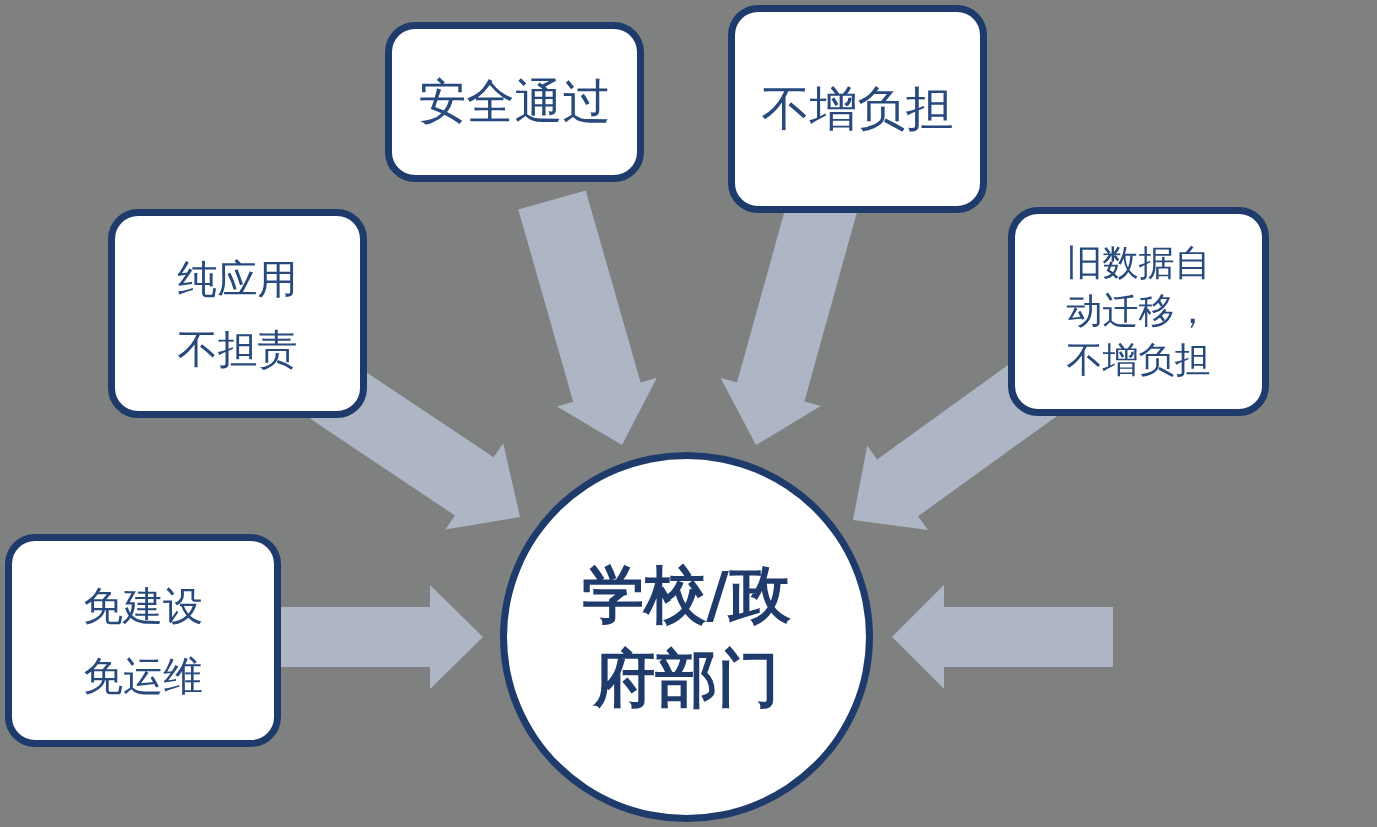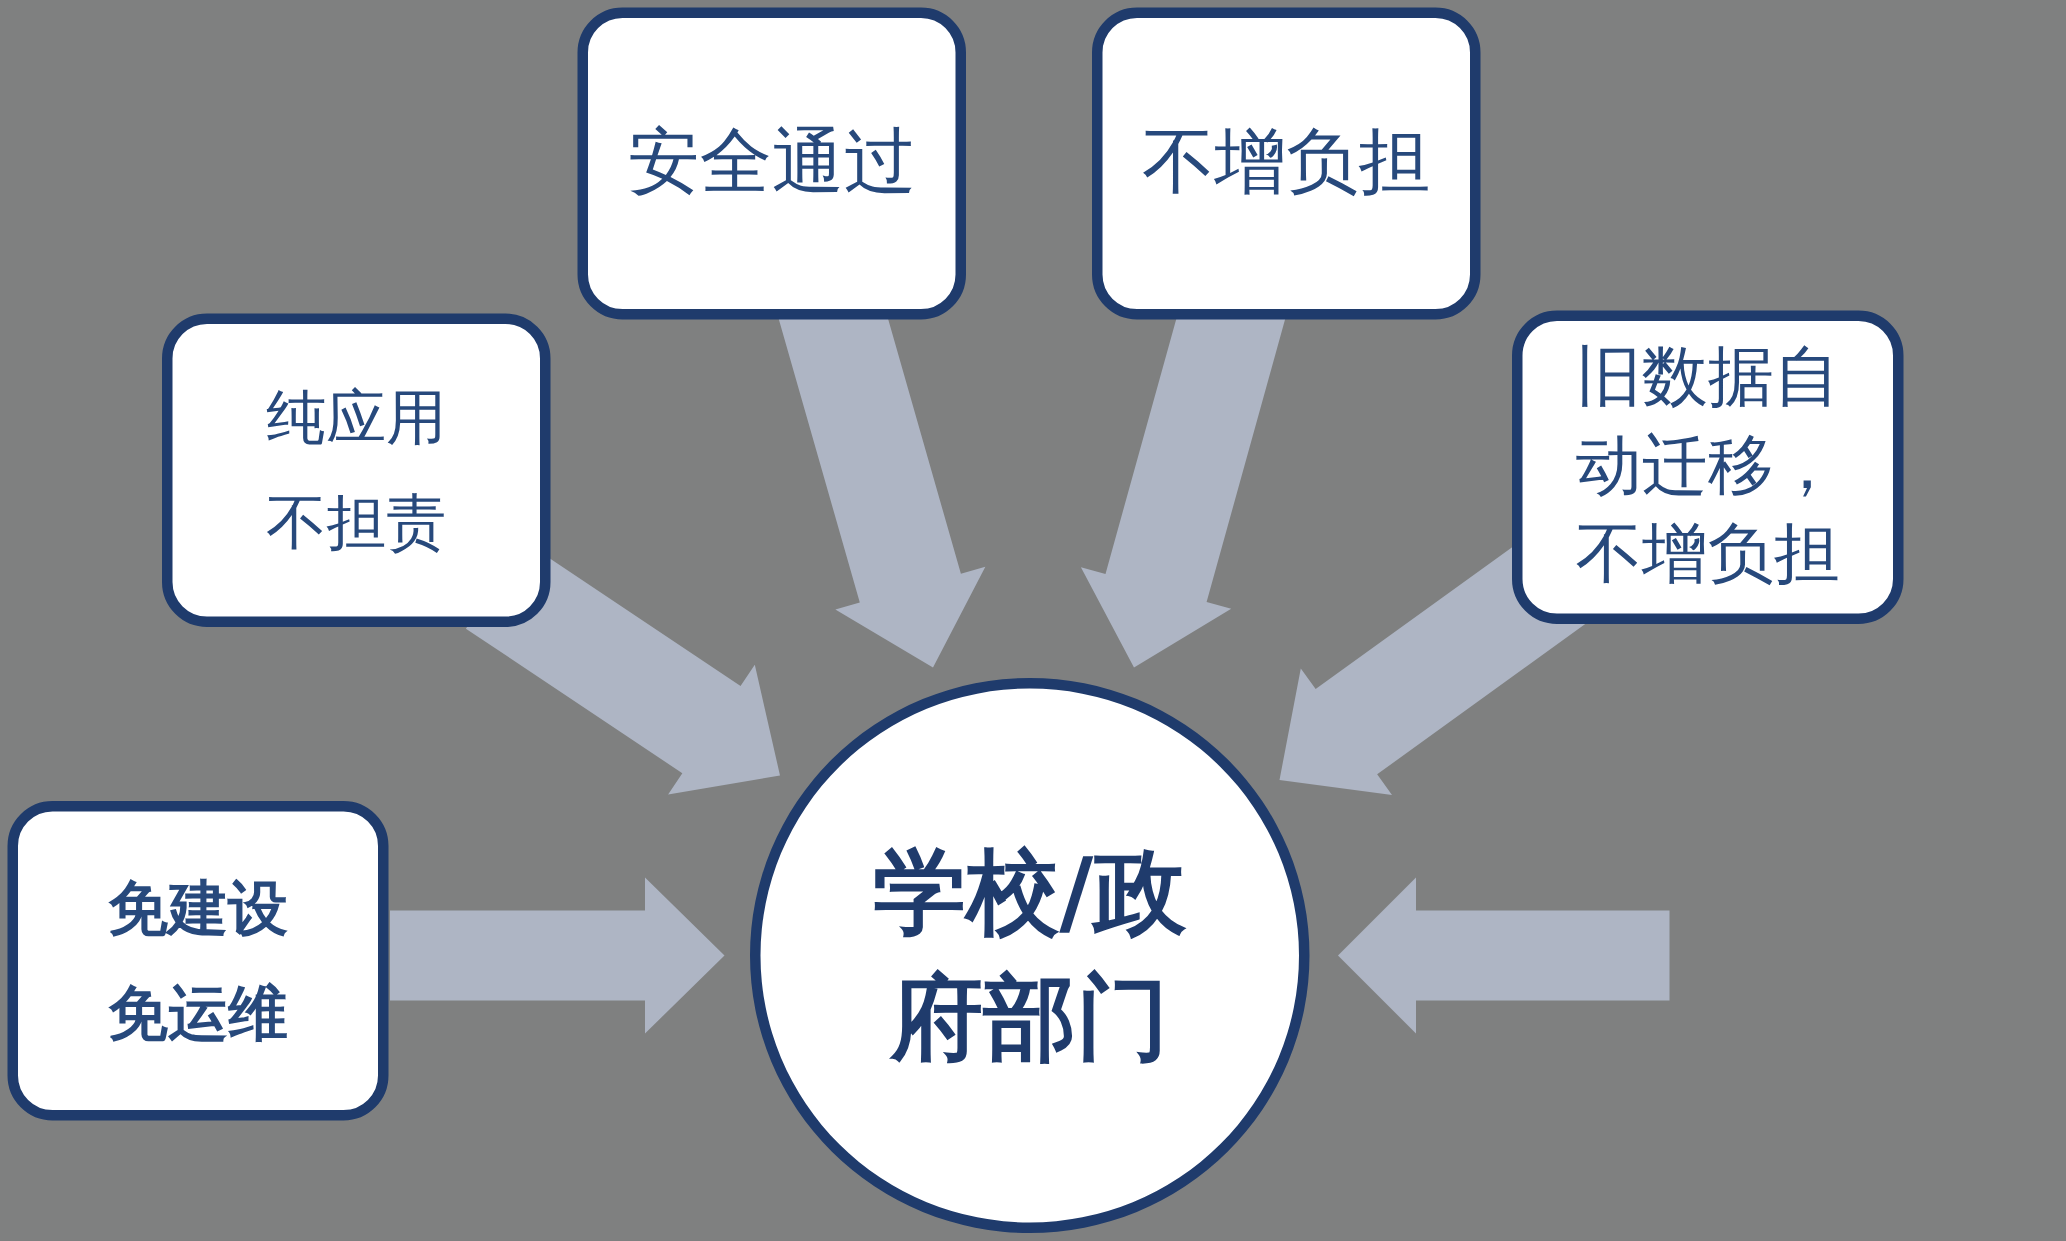--- a/index.html
+++ b/index.html
@@ -37,29 +37,29 @@
     align-items: center;
     justify-content: center;
   }
   .box { border-radius: 30px; }
   .node span {
     display: block;
     white-space: pre-line;
     text-align: center;
     color: var(--text);
   }
-  .box-security    { left: 385px;  top: 5px;   width: 259px; height: 208px; }
+  .box-security    { left: 385px;  top: 22px;   width: 259px; height: 160px; }
   .box-dengbao     { left: 728px;  top: 5px;   width: 259px; height: 208px; }
   .box-pure-app    { left: 108px;  top: 209px; width: 259px; height: 209px; }
   .box-migration   { left: 1008px; top: 207px; width: 261px; height: 209px; }
-  .box-no-build    { left: 5px;    top: 534px; width: 254px; height: 213px; font-weight: bold; }
+  .box-no-build    { left: 5px;    top: 534px; width: 276px; height: 213px; }
   .box-personal    { left: 1113px; top: 532px; width: 258px; height: 215px; }
   .box-security span, .box-dengbao span { font-size: 48px; line-height: 1.2; }
   .box-pure-app span, .box-no-build span { font-size: 40px; line-height: 1.75; }
-  .box-migration span, .box-personal span { font-size: 44px; line-height: 1.34; font-family: Liberation Serif, serif; }
+  .box-migration span, .box-personal span { font-size: 36px; line-height: 1.34; font-family: Liberation Serif, serif; }
   .circle-center {
     left: 500px; top: 452px;
     width: 373px; height: 370px;
     border-radius: 50%;
   }
   .circle-center span {
     font-size: 62px;
     font-weight: bold;
     line-height: 1.36;
     color: var(--border);

